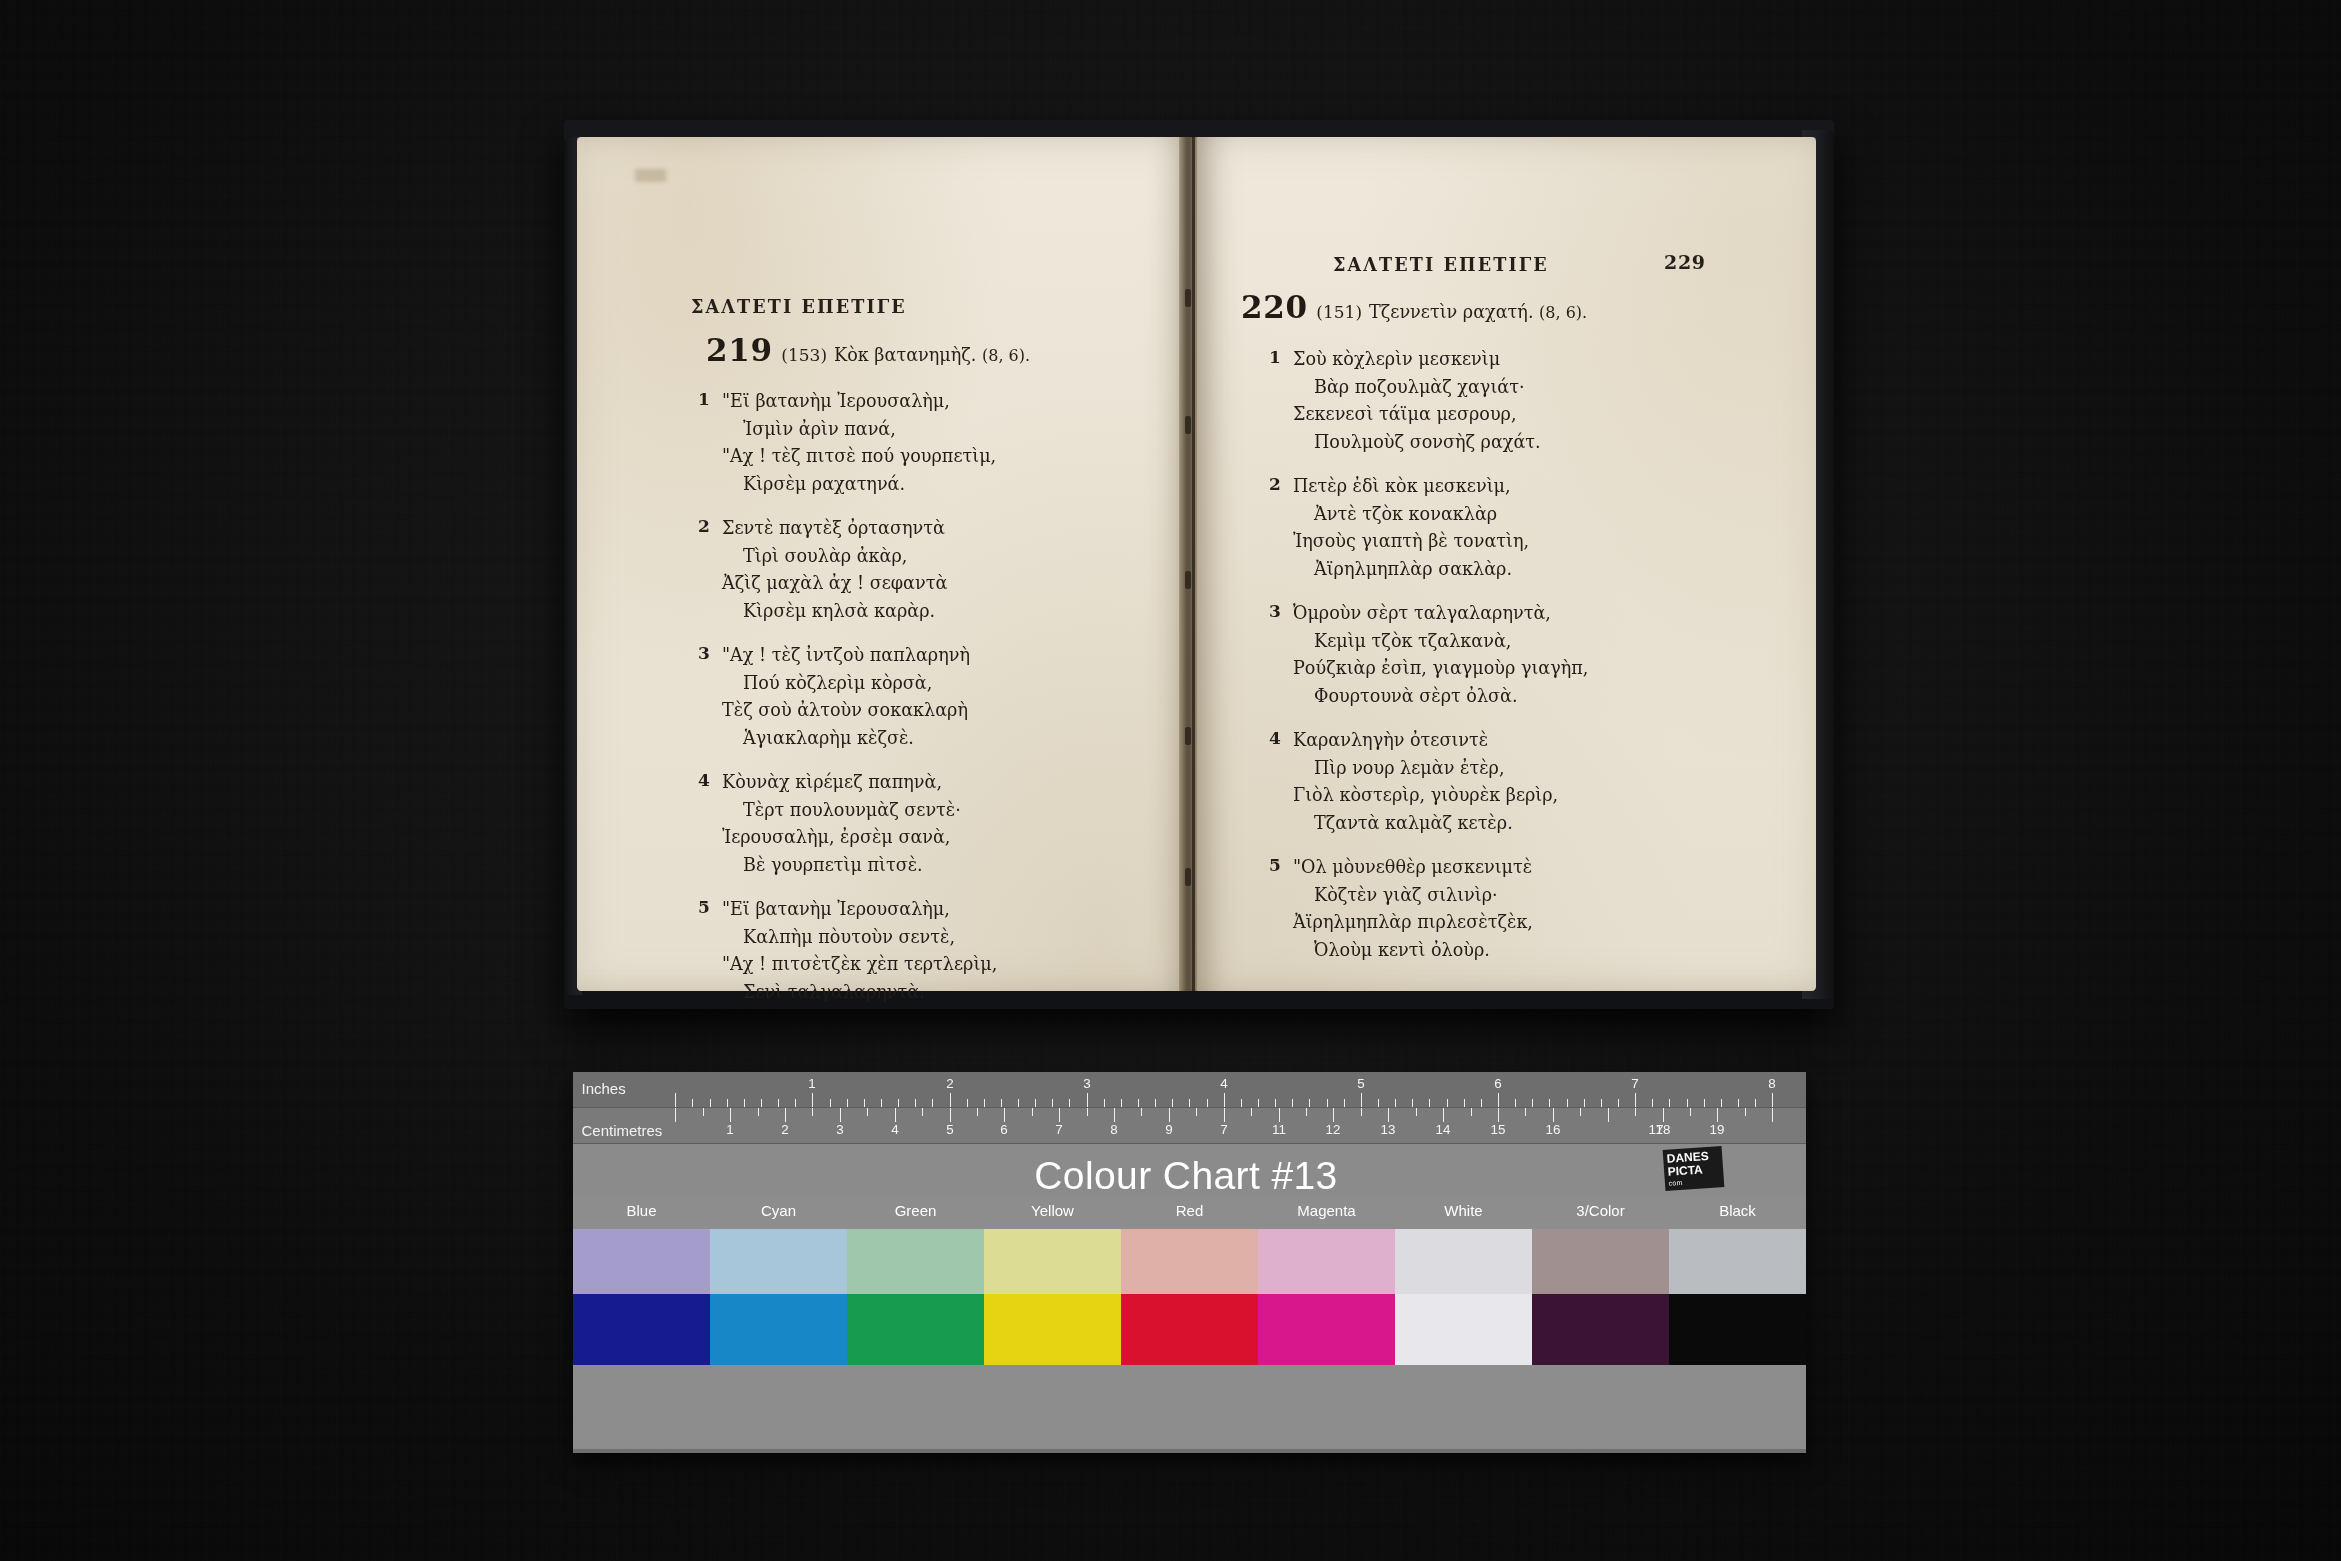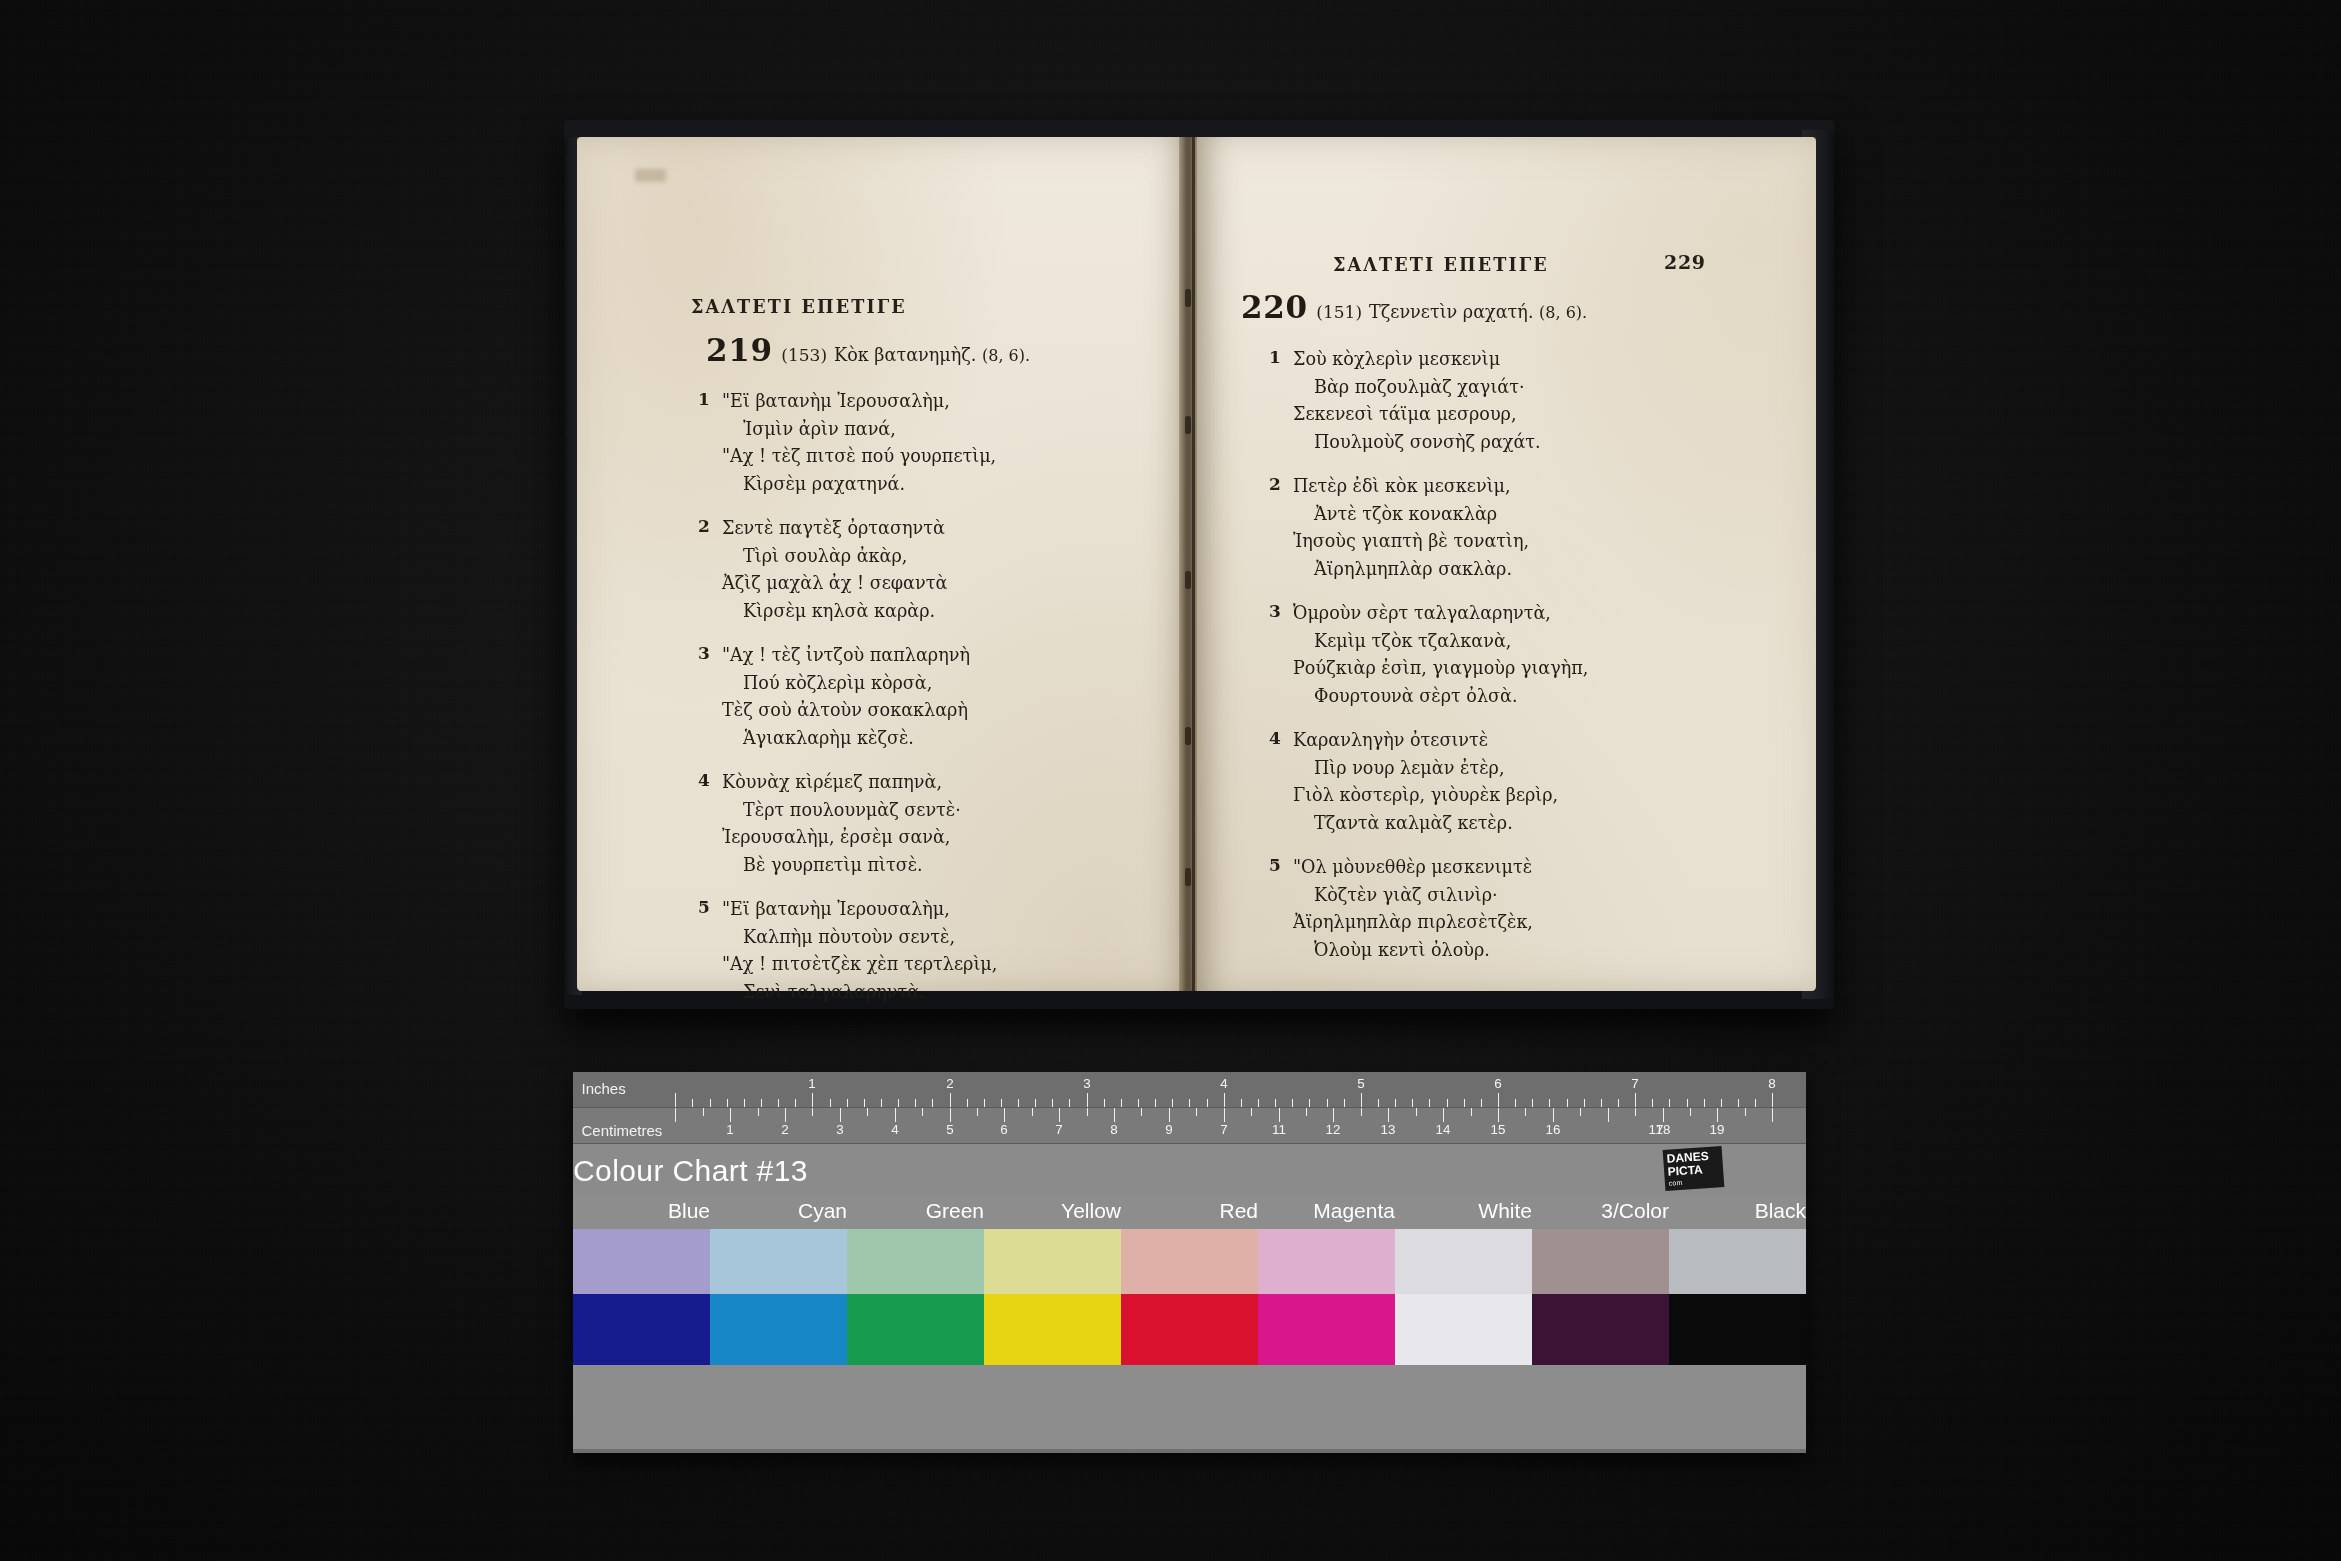--- a/index.html
+++ b/index.html
@@ -236,22 +236,23 @@
   .ruler.cm .tick-num { top: 14px; }
 
   .chart-title-row {
     position: relative;
     height: 51px;
     background: #8b8b8b;
   }
   .chart-title {
     position: absolute;
     left: 0; right: 7px; top: 10px;
+    text-align: center;
     font-family: "Liberation Sans", sans-serif;
-    font-size: 30px;
+    font-size: 39px;
     color: #ffffff;
     letter-spacing: 0.4px;
   }
   .brand {
     position: absolute;
     right: 83px;
     top: 4.2px;
     width: 59px;
     height: 41px;
     background: #1a1a1a;
@@ -272,23 +273,23 @@
   }
 
   .swatch-labels {
     position: relative;
     height: 34px;
     background: #8d8d8d;
     display: flex;
   }
   .swatch-labels div {
     flex: 1 1 0;
-    text-align: right;
+    text-align: center;
     font-family: "Liberation Sans", sans-serif;
-    font-size: 21px;
+    font-size: 15px;
     color: #ffffff;
     line-height: 31px;
   }
   .swatch-row {
     display: flex;
     height: 65px;
   }
   .swatch-row.tall { height: 71px; }
   .swatch-row div {
     flex: 1 1 0;

